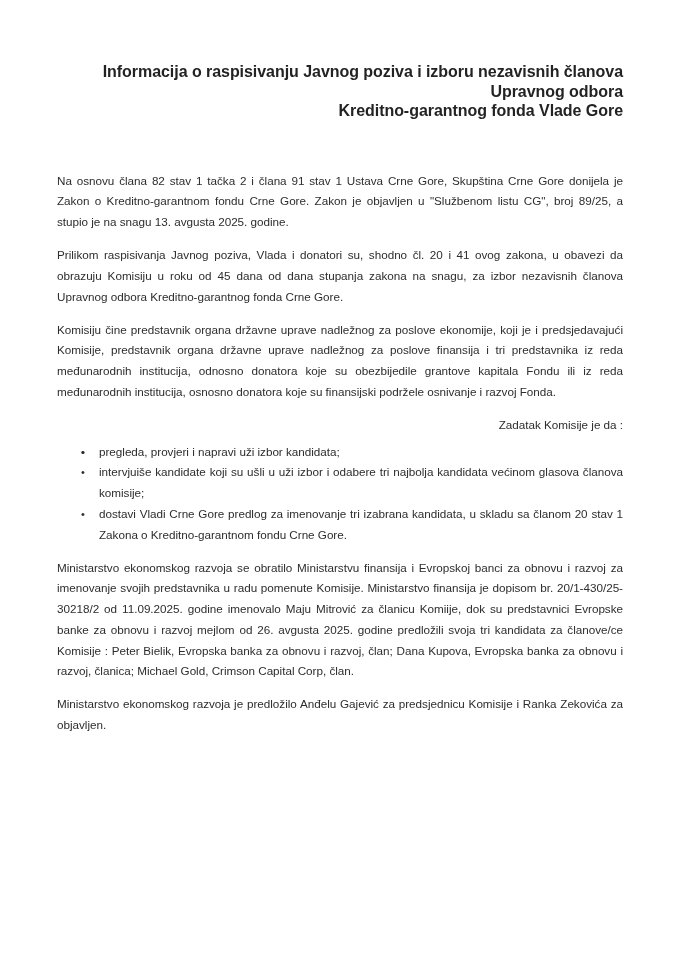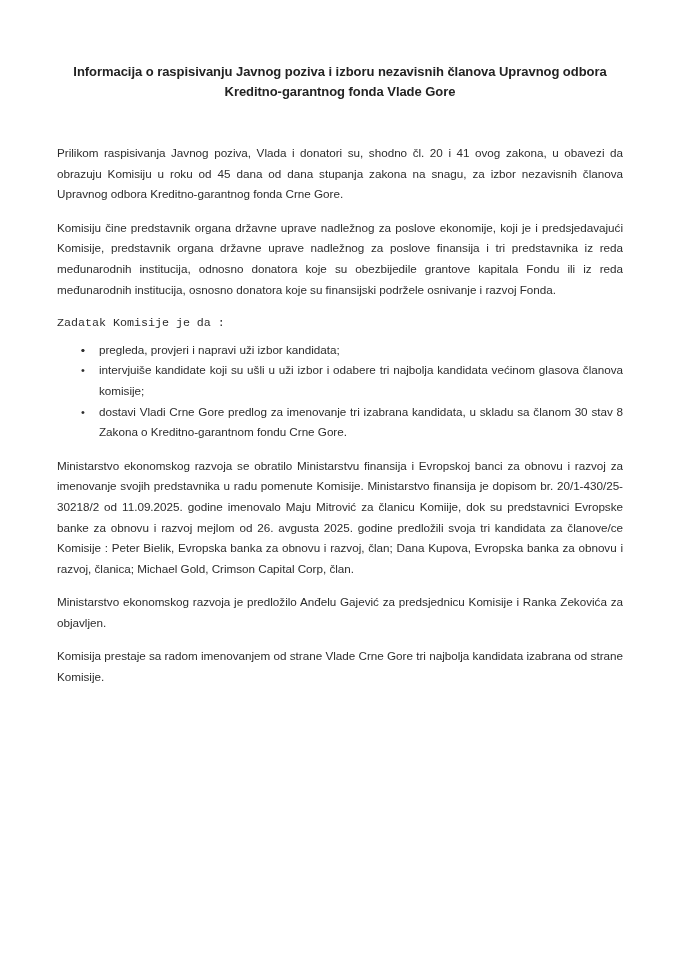--- a/index.html
+++ b/index.html
@@ -22,46 +22,45 @@
     background: #ffffff;
     box-sizing: border-box;
   }
   .content {
     position: absolute;
     left: 57px;
     top: 62px;
     width: 566px;
   }
   .doc-title {
-    font-size: 13px;
+    font-size: 16px;
     font-weight: bold;
     line-height: 19.5px;
-    text-align: center;
+    text-align: right;
     letter-spacing: -0.05px;
-    margin: 0 0 8px 0;
+    margin: 0 0 16px 0;
     color: #232323;
   }
   .title-line {
     display: block;
   }
   .spacer-after-title {
     height: 34px;
   }
   p.para {
     font-size: 11.7px;
     line-height: 20.7px;
     text-align: justify;
     text-justify: inter-word;
     margin: 0 0 12.5px 0;
     letter-spacing: -0.02px;
     color: #2d2d2d;
   }
   p.para.left {
-    text-align: left;
-    font-family: Liberation Mono, monospace;
+    text-align: right;
   }
   p.para.nogap {
     margin-bottom: 6px;
   }
   ul.bullets {
     list-style: none;
     margin: 0 0 12px 0;
     padding: 0;
   }
   ul.bullets li {
@@ -95,20 +94,21 @@
 <div class="page">
   <div class="content">
 
     <div class="doc-title">
       <span class="title-line">Informacija o raspisivanju Javnog poziva i izboru nezavisnih članova Upravnog odbora</span>
       <span class="title-line">Kreditno-garantnog fonda Vlade Gore</span>
     </div>
 
     <div class="spacer-after-title"></div>
 
+    <p class="para">Na osnovu člana 82 stav 1 tačka 2 i člana 91 stav 1 Ustava Crne Gore, Skupština Crne Gore donijela je Zakon o Kreditno-garantnom fondu Crne Gore. Zakon je objavljen u "Službenom listu CG", broj 89/25, a stupio je na snagu 13. avgusta 2025. godine.</p>
 
 
     <p class="para">Prilikom raspisivanja Javnog poziva, Vlada i donatori su, shodno čl. 20 i 41 ovog zakona, u obavezi da obrazuju Komisiju u roku od 45 dana od dana stupanja zakona na snagu, za izbor nezavisnih članova Upravnog odbora Kreditno-garantnog fonda Crne Gore.</p>
 
     <p class="para">Komisiju čine predstavnik organa državne uprave nadležnog za poslove ekonomije, koji je i predsjedavajući Komisije, predstavnik organa državne uprave nadležnog za poslove finansija i tri predstavnika iz reda međunarodnih institucija, odnosno donatora koje su obezbijedile grantove kapitala Fondu ili iz reda međunarodnih institucija, osnosno donatora koje su finansijski podržele osnivanje i razvoj Fonda.</p>
 
     <p class="para left nogap">Zadatak Komisije je da :</p>
 
     <div class="list-block">
       <ul class="bullets">
@@ -118,25 +118,24 @@
         <li>
           <span class="bullet-marker">•</span>
           <span>pregleda, provjeri i napravi uži izbor kandidata;</span>
         </li>
         <li>
           <span class="bullet-marker">•</span>
           <span>intervjuiše kandidate koji su ušli u uži izbor i odabere tri najbolja kandidata većinom glasova članova komisije;</span>
         </li>
         <li>
           <span class="bullet-marker">•</span>
-          <span>dostavi Vladi Crne Gore predlog za imenovanje tri izabrana kandidata, u skladu sa članom 30 stav 8 Zakona o Kreditno-garantnom fondu Crne Gore.</span>
+          <span>dostavi Vladi Crne Gore predlog za imenovanje tri izabrana kandidata, u skladu sa članom 20 stav 1 Zakona o Kreditno-garantnom fondu Crne Gore.</span>
         </li>
       </ul>
     </div>
 
     <p class="para">Ministarstvo ekonomskog razvoja se obratilo Ministarstvu  finansija i Evropskoj banci za obnovu i razvoj za imenovanje svojih predstavnika u radu pomenute Komisije. Ministarstvo finansija je dopisom br. 20/1-430/25-30218/2 od 11.09.2025. godine imenovalo Maju Mitrović za članicu Komiije, dok su predstavnici Evropske banke za obnovu i razvoj mejlom od 26. avgusta 2025. godine predložili svoja tri kandidata za članove/ce Komisije : Peter Bielik, Evropska banka za obnovu i razvoj, član; Dana Kupova, Evropska banka za obnovu i razvoj, članica; Michael Gold, Crimson Capital Corp, član.</p>
 
     <p class="para">Ministarstvo ekonomskog razvoja je predložilo Anđelu Gajević za predsjednicu Komisije i Ranka Zekovića za objavljen.</p>
 
-    <p class="para">Komisija prestaje sa radom imenovanjem od strane Vlade Crne Gore tri najbolja kandidata izabrana od strane Komisije.</p>
 
   </div>
 </div>
 
 </body></html>

